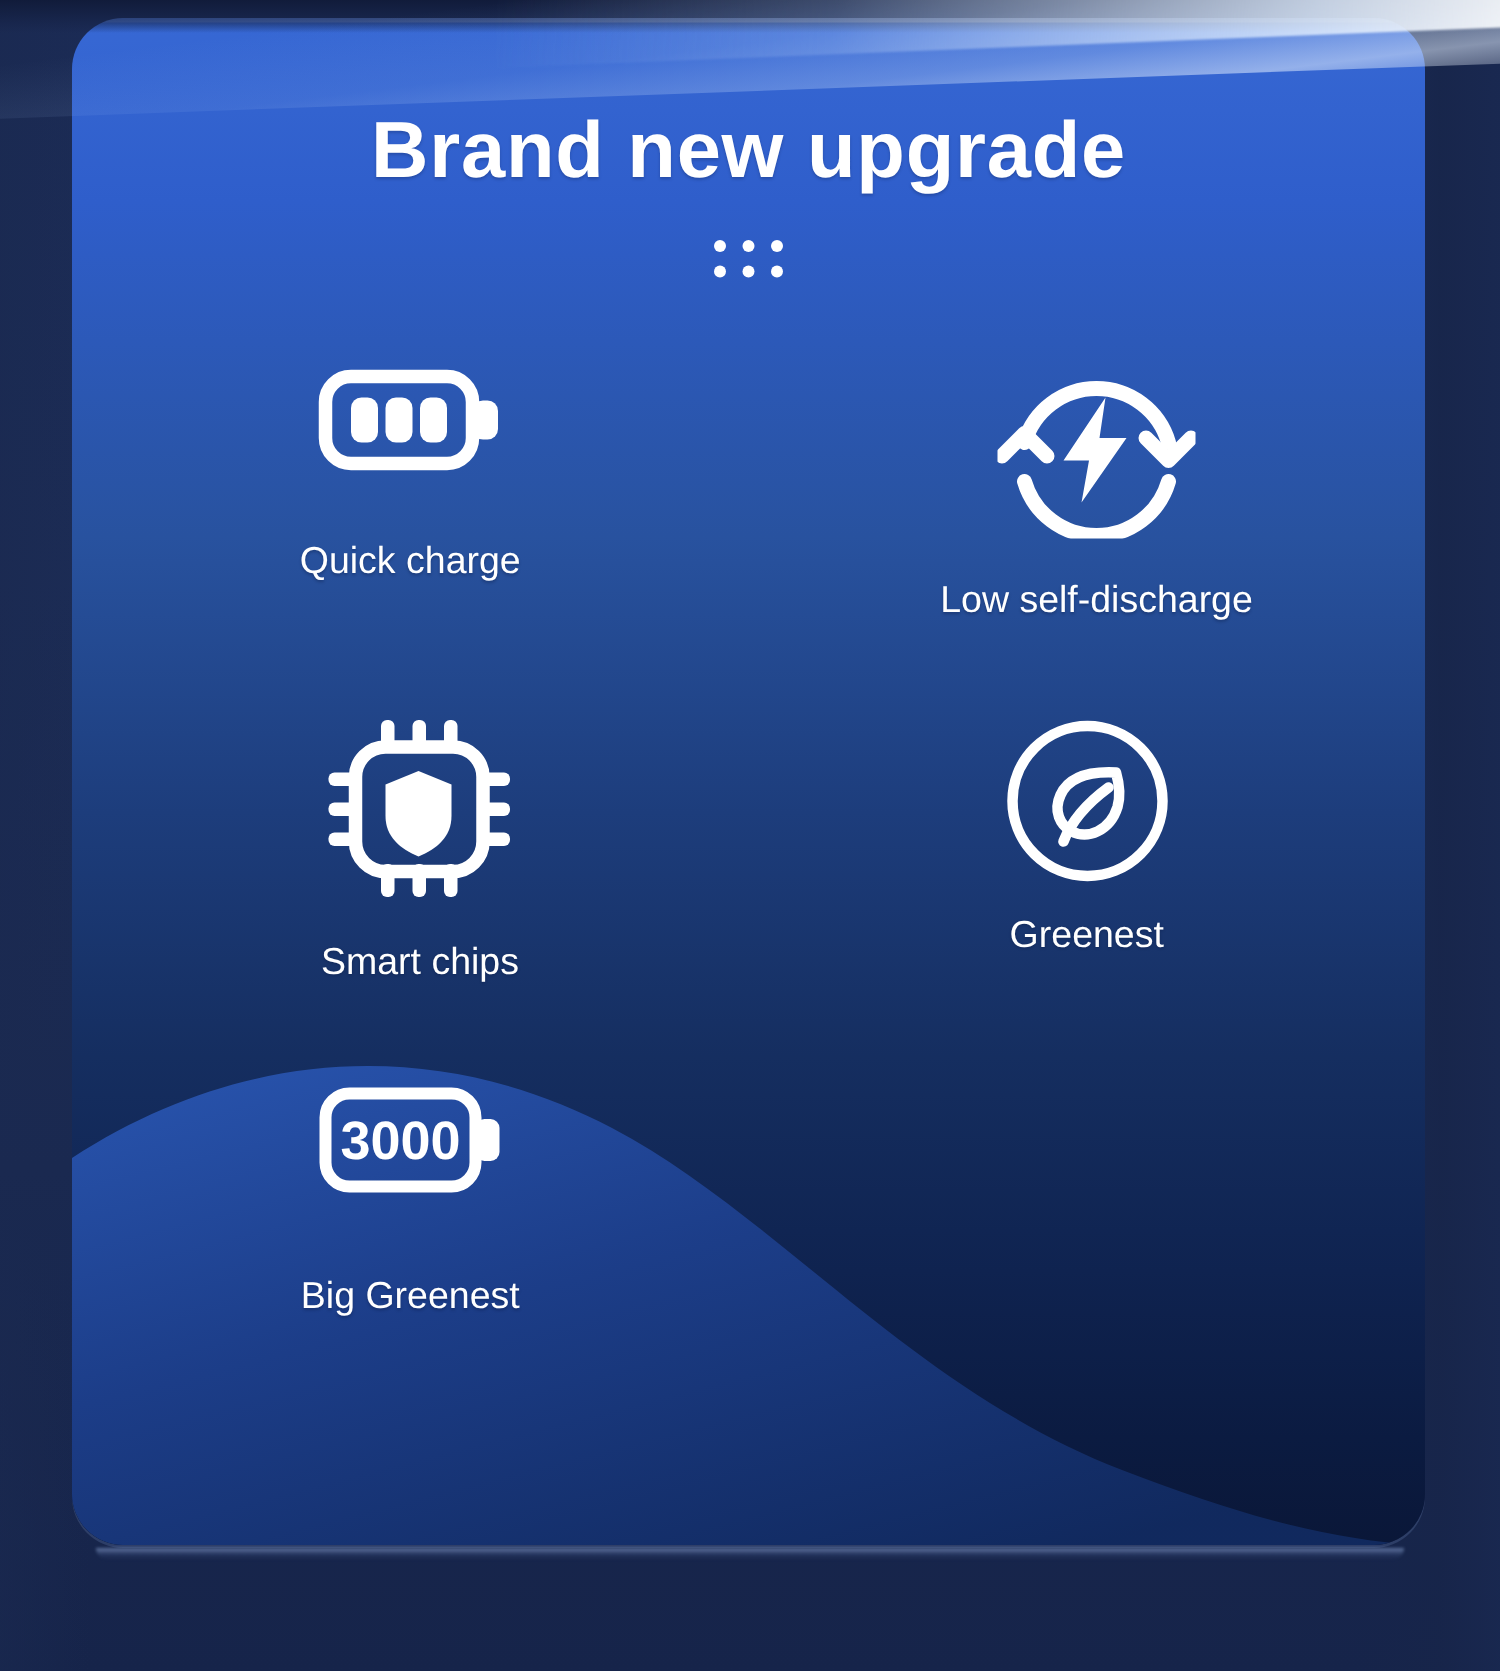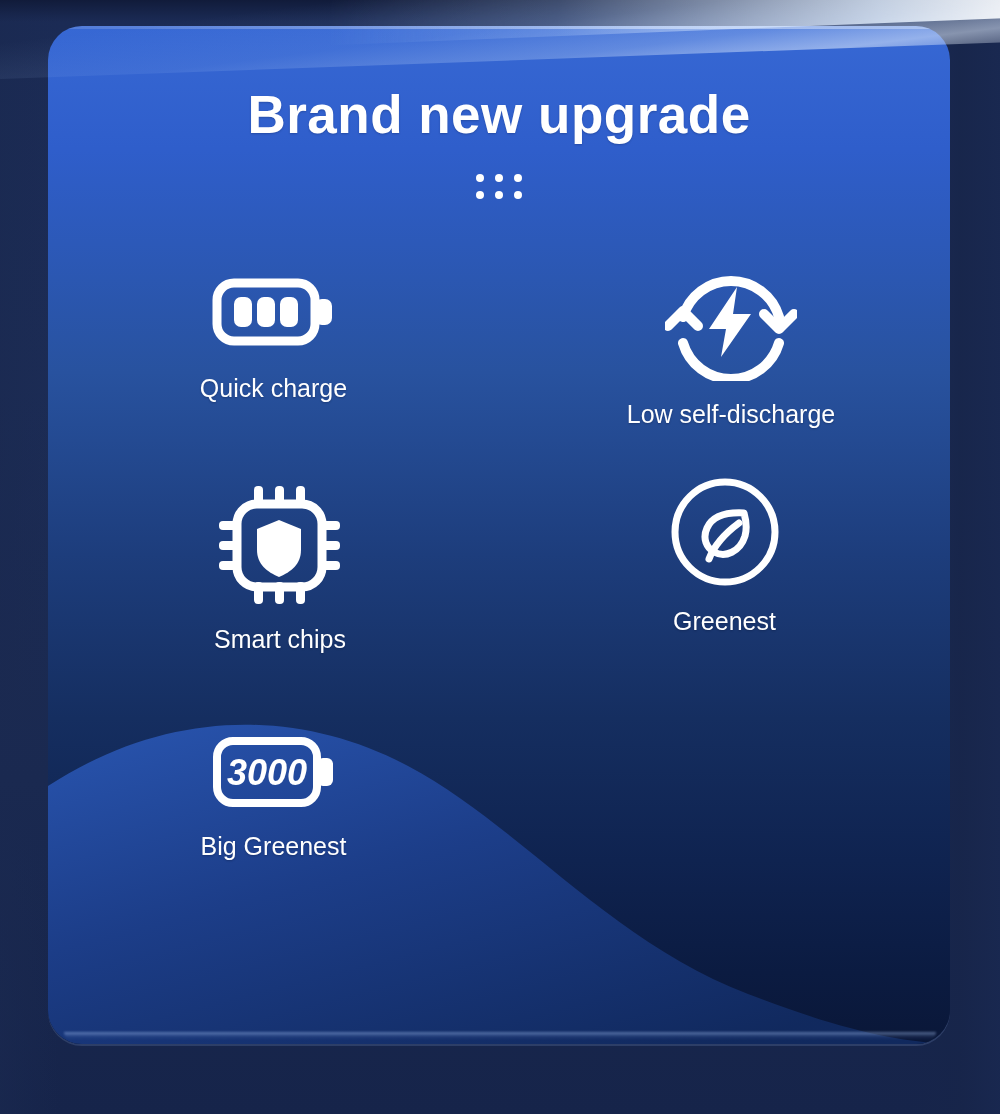--- a/index.html
+++ b/index.html
@@ -72,21 +72,21 @@
     left: 0; top: 0;
     width: 1000px; height: 22px;
     background: linear-gradient(180deg, rgba(16,26,56,.92) 0%, rgba(22,35,72,.55) 70%, rgba(22,35,72,0) 100%);
     pointer-events: none;
   }
 
   
   .card {
     position: absolute;
     left: 48px;
-    top: 26px;
+    top: 12px;
     width: 902px;
     height: 1018px;
     border-radius: 34px;
     background:
       linear-gradient(180deg,
         #3768d4 0%,
         #2f5ecb 12%,
         #28529f 34%,
         #1d3d7c 52%,
         #152e60 68%,
@@ -167,35 +167,34 @@
     display: block;
     width: 8px; height: 8px;
     border-radius: 50%;
     background: #ffffff;
   }
 
   .features {
     margin-top: 52px;
     display: grid;
     grid-template-columns: 1fr 1fr;
-    row-gap: 0;
+    row-gap: 16px;
   }
   .feature {
     display: flex;
     flex-direction: column;
     align-items: center;
     justify-content: flex-start;
     height: 187px;
   }
   .feature .icon-wrap {
     height: 104px;
     display: flex;
-    align-items: flex-end;
+    align-items: flex-start;
     justify-content: center;
-    font-style: italic;
   }
   .feature svg { display: block; }
   .feature .label {
     margin-top: 21px;
     color: #ffffff;
     font-size: 25px;
     font-weight: normal;
     line-height: 1;
     white-space: nowrap;
     text-shadow: 0 1px 2px rgba(5,15,45,.30);

